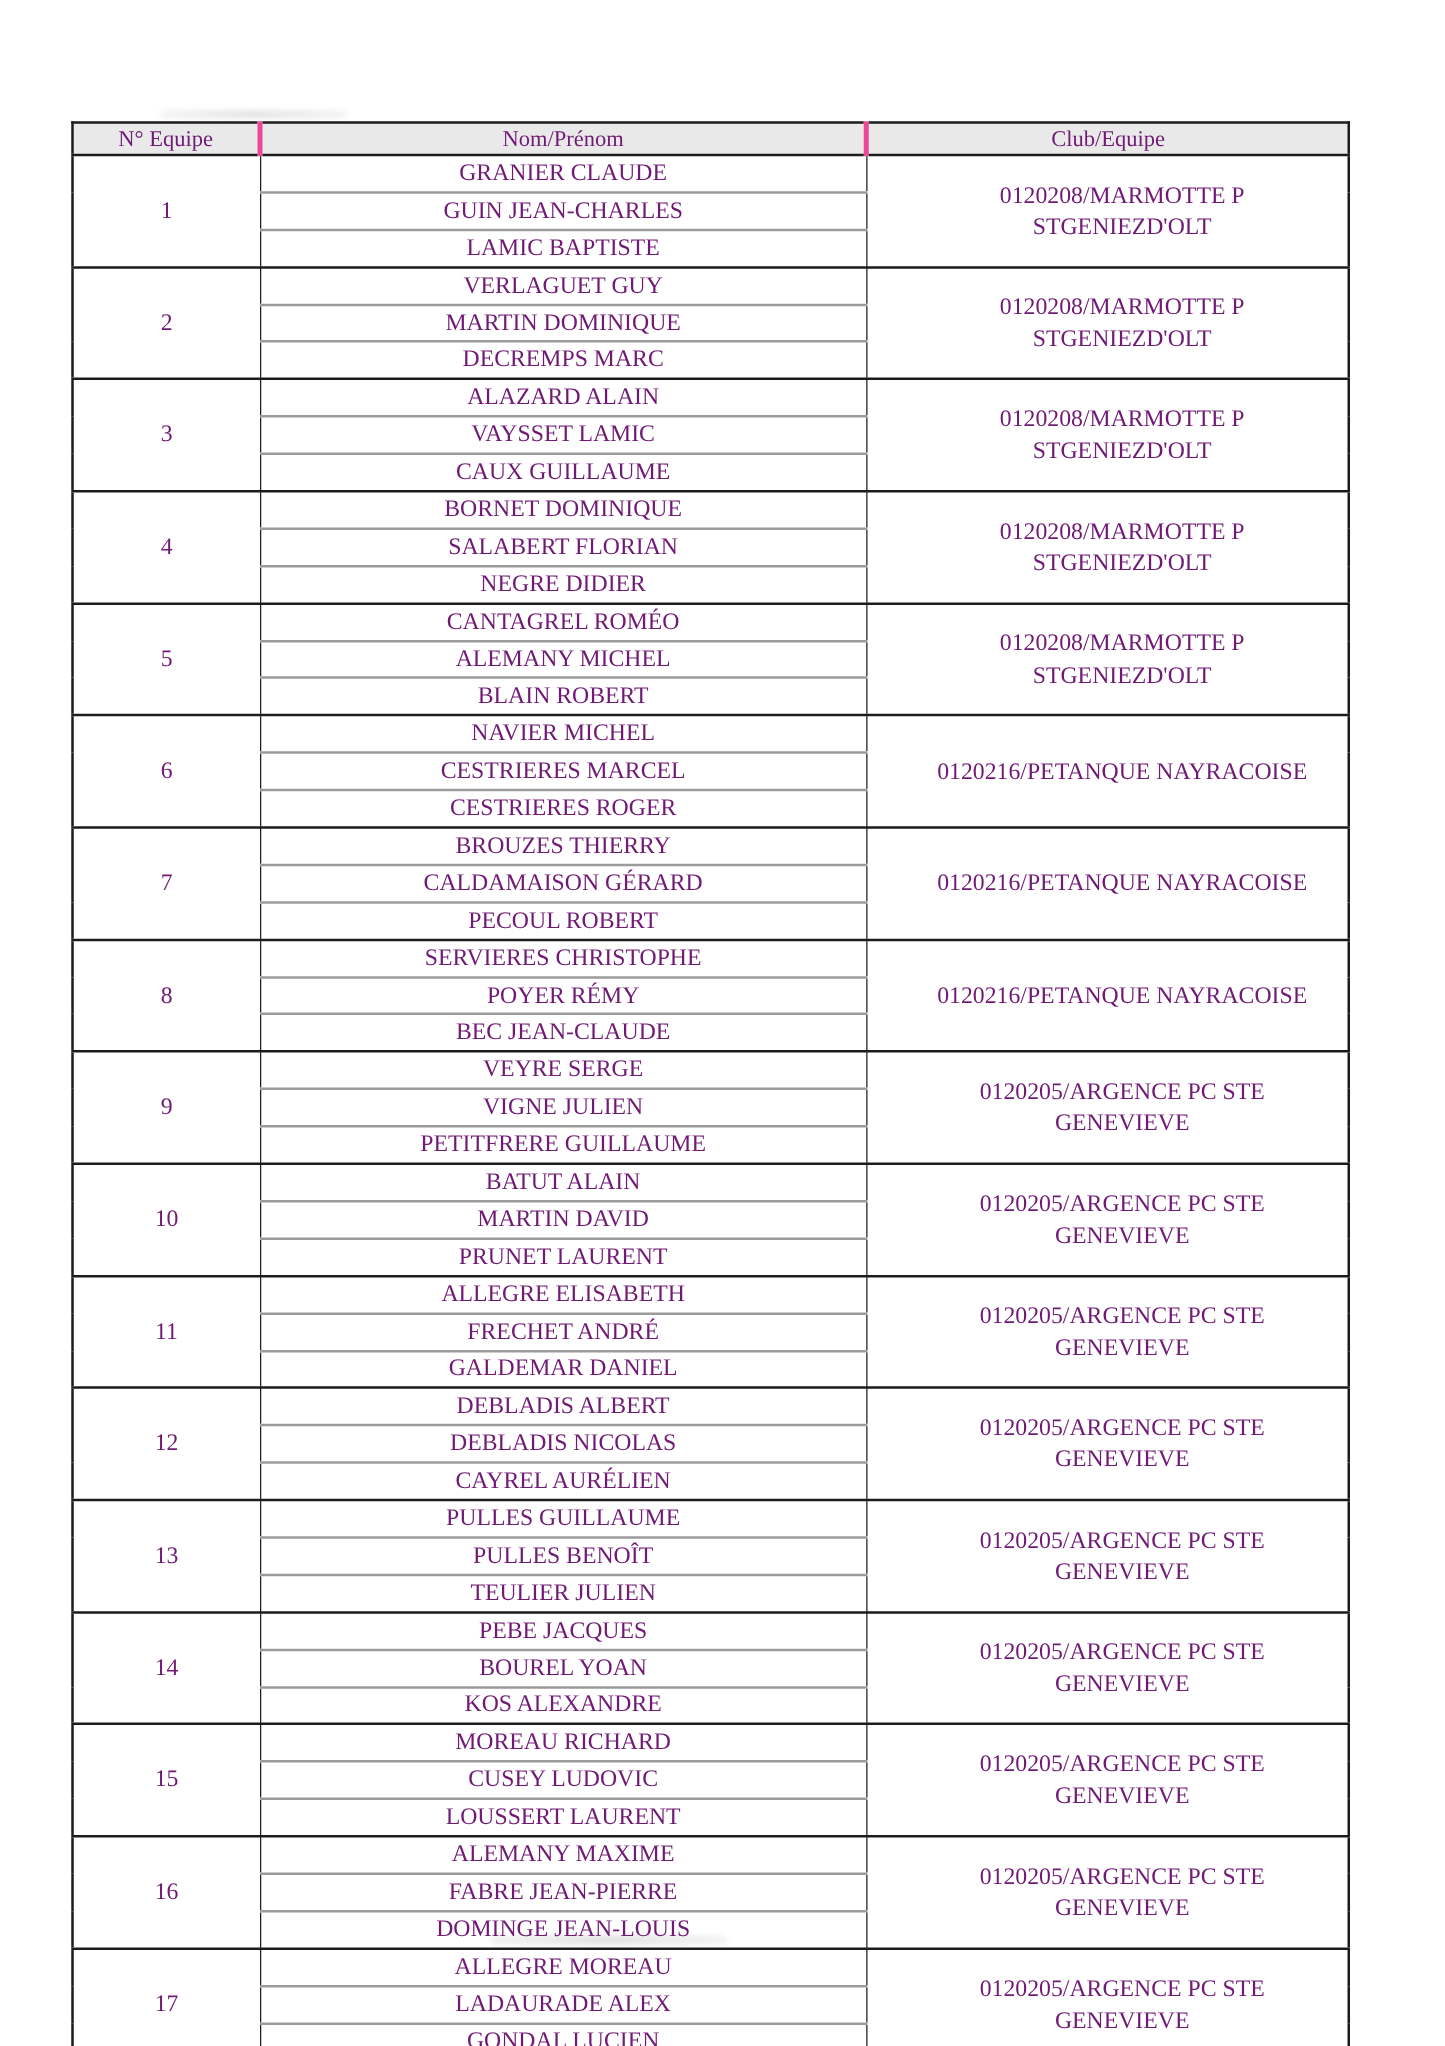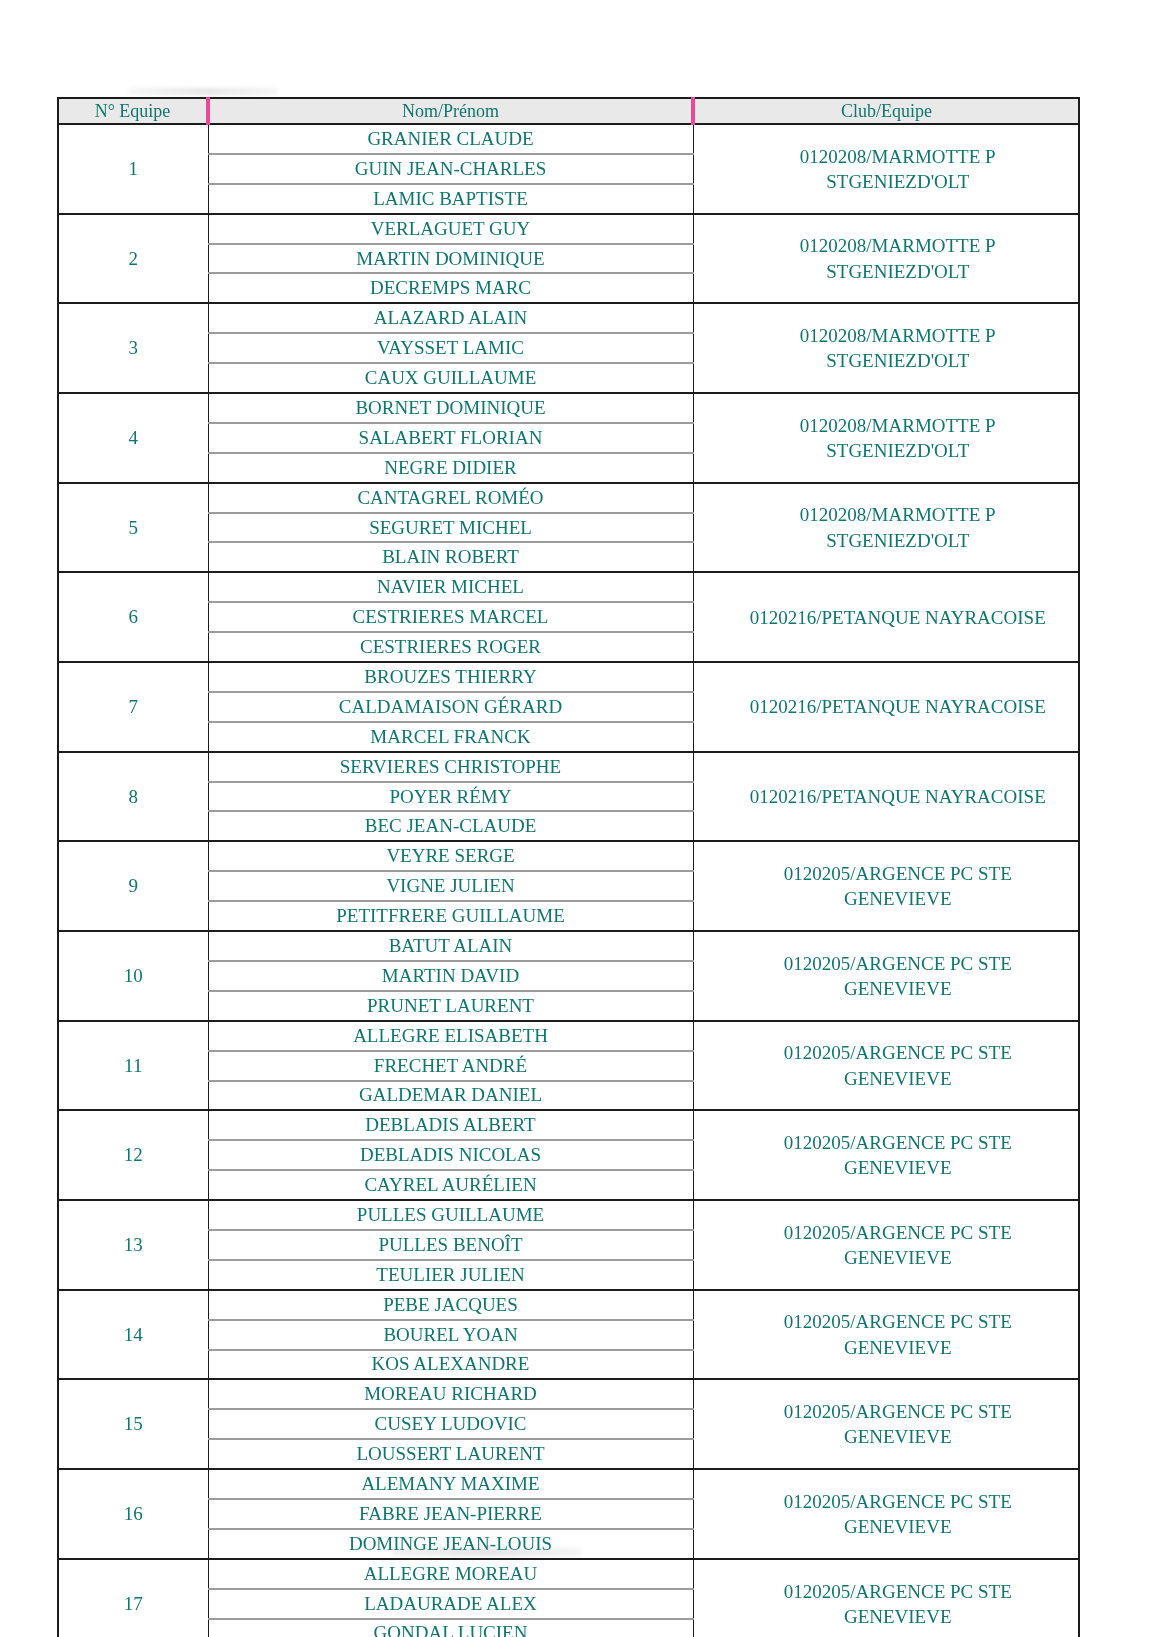--- a/index.html
+++ b/index.html
@@ -1,21 +1,21 @@
 <!DOCTYPE html>
 <html><head>
 <meta charset="utf-8">
 <style>
   html,body{margin:0;padding:0;background:#ffffff;}
   .sheet{
     position:relative;
     width:1156px;height:1637px;
     background:#ffffff;
     font-family:"Liberation Serif","DejaVu Serif",serif;
-    color:#0f766e;
+    color:#701a75;
     overflow:hidden;
   }
   table.teams{
     position:absolute;left:57px;top:97px;
     width:1021px;
     border-collapse:collapse;
     table-layout:fixed;
     border:2.5px solid #1c1c1c;
   }
   col.c-num{width:150px;}
@@ -140,21 +140,21 @@
         </tr>
       </tbody>
       <tbody class="team">
         <tr>
           <td rowspan="3" class="cell-number">5</td>
           <td class="cell-name sep">CANTAGREL ROMÉO</td>
           <td rowspan="3" class="cell-club">0120208/MARMOTTE P
 STGENIEZD'OLT</td>
         </tr>
         <tr>
-          <td class="cell-name sep">SEGURET MICHEL</td>
+          <td class="cell-name sep">ALEMANY MICHEL</td>
         </tr>
         <tr>
           <td class="cell-name">BLAIN ROBERT</td>
         </tr>
       </tbody>
       <tbody class="team">
         <tr>
           <td rowspan="3" class="cell-number">6</td>
           <td class="cell-name sep">NAVIER MICHEL</td>
           <td rowspan="3" class="cell-club">0120216/PETANQUE NAYRACOISE</td>
@@ -169,21 +169,21 @@
       <tbody class="team">
         <tr>
           <td rowspan="3" class="cell-number">7</td>
           <td class="cell-name sep">BROUZES THIERRY</td>
           <td rowspan="3" class="cell-club">0120216/PETANQUE NAYRACOISE</td>
         </tr>
         <tr>
           <td class="cell-name sep">CALDAMAISON GÉRARD</td>
         </tr>
         <tr>
-          <td class="cell-name">MARCEL FRANCK</td>
+          <td class="cell-name">PECOUL ROBERT</td>
         </tr>
       </tbody>
       <tbody class="team">
         <tr>
           <td rowspan="3" class="cell-number">8</td>
           <td class="cell-name sep">SERVIERES CHRISTOPHE</td>
           <td rowspan="3" class="cell-club">0120216/PETANQUE NAYRACOISE</td>
         </tr>
         <tr>
           <td class="cell-name sep">POYER RÉMY</td>

